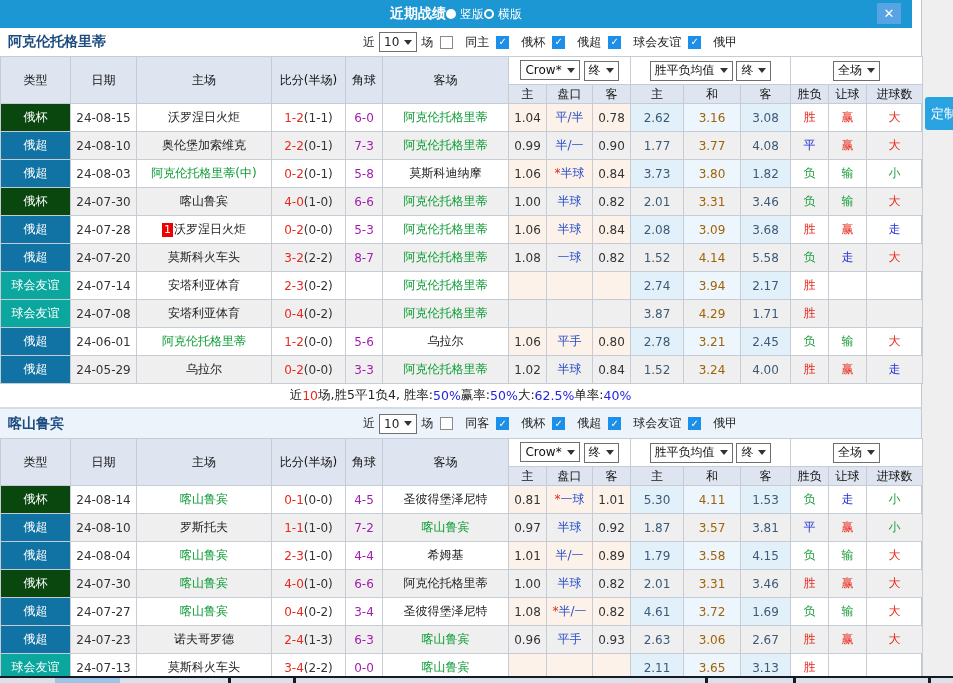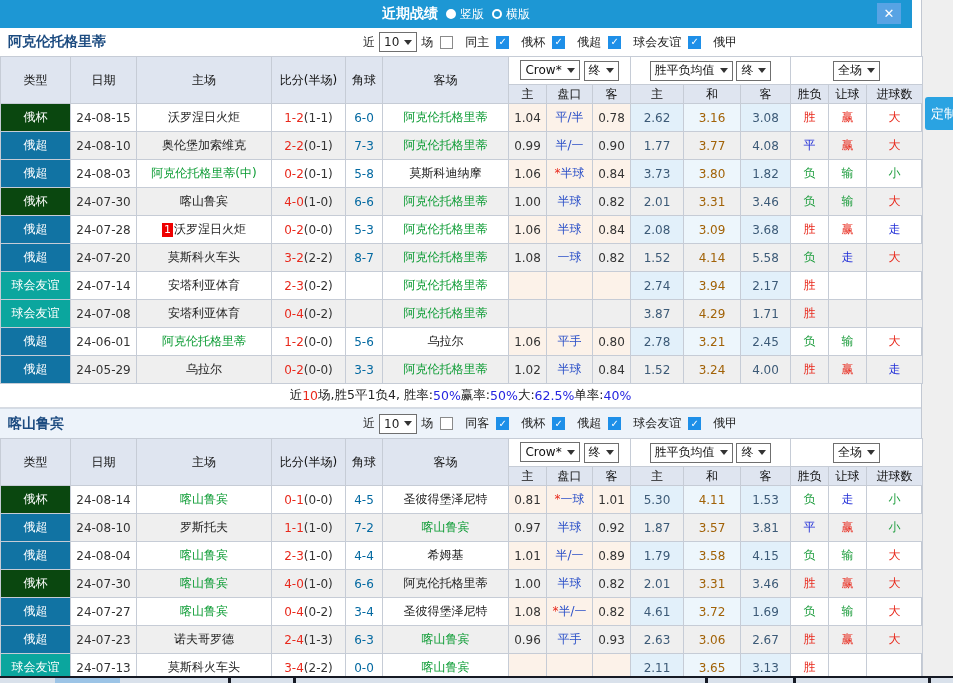--- a/index.html
+++ b/index.html
@@ -7,21 +7,21 @@
   body {
     width:953px; height:683px; overflow:hidden; position:relative;
     background:#efefef;
     font-family:"DejaVu Sans","Liberation Sans",sans-serif;
     font-size:12px; color:#222;
   }
   .window { position:absolute; left:0; top:0; width:922px; height:683px; background:#fff; border-right:1px solid #c2c8d2; }
 
   
   .titlebar { position:relative; width:912px; height:28px; background:var(--c-titlebar); }
-  .title-group { position:absolute; left:0; right:0; top:0; height:28px; display:flex; align-items:center; justify-content:center; gap:8px; color:#fff; }
+  .title-group { position:absolute; left:0; right:0; top:0; height:28px; display:flex; align-items:center; justify-content:center; gap:0; color:#fff; }
   .title-group .title { font-weight:bold; font-size:14px; }
   .radio-opt { display:inline-flex; align-items:center; gap:4px; cursor:pointer; font-size:12px; }
   .radio-dot { width:10px; height:10px; border:2px solid #fff; border-radius:50%; background:transparent; }
   .radio-dot.checked { background:#fff; }
   .close-btn { position:absolute; left:877px; top:3px; width:24px; height:21px; background:var(--c-closebtn);
     color:#fff; font-weight:bold; font-size:13px; display:flex; align-items:center; justify-content:center; cursor:pointer; }
 
   
   .section-head { position:relative; height:28px; display:flex; align-items:center; background:#fff; }
   .section-head.alt { height:30px; background:#edf3fa; border-top:1px solid #d4dce6; }
@@ -42,21 +42,21 @@
   .grid tbody td { height:28px; font-size:12px; }
   .grid tbody tr:nth-child(even) td { background:#efefef; }
   td.c-type { color:#fff; font-size:12px; }
   td.c-date { color:#333; }
   td.c-team { font-size:13px; }
   .t-focus { color:var(--c-teamgreen); }
   .t-opp { color:#222; }
   .card-badge { display:inline-block; background:#ee0000; color:#fff; font-size:11px; padding:0 2px; margin-right:1px; line-height:14px; }
   .score-ft { color:var(--c-red); }
   .score-ht { color:#333; }
-  td.c-corner { color:#0369a1; }
+  td.c-corner { color:#a21caf; }
   td.c-crow { background:rgba(250,233,219,0.6); color:#333; }
   td.c-hcap { color:#2b50c8; }
   .hcap-star { color:var(--c-red); }
   td.c-avg-s { background:rgba(207,230,246,0.6); color:#3c5a77; }
   td.c-avg-m { background:rgba(231,243,251,0.75); color:#a16207; }
   .res-r { color:var(--c-red); } .res-b { color:#2330d8; } .res-g { color:var(--c-green); }
 
   .summary { height:24px; display:flex; align-items:center; justify-content:center; font-size:12.5px; border-bottom:1px solid #d7dbe2; background:#fff; }
   .sum-red { color:var(--c-red); } .sum-blue { color:#2424e0; }
 

